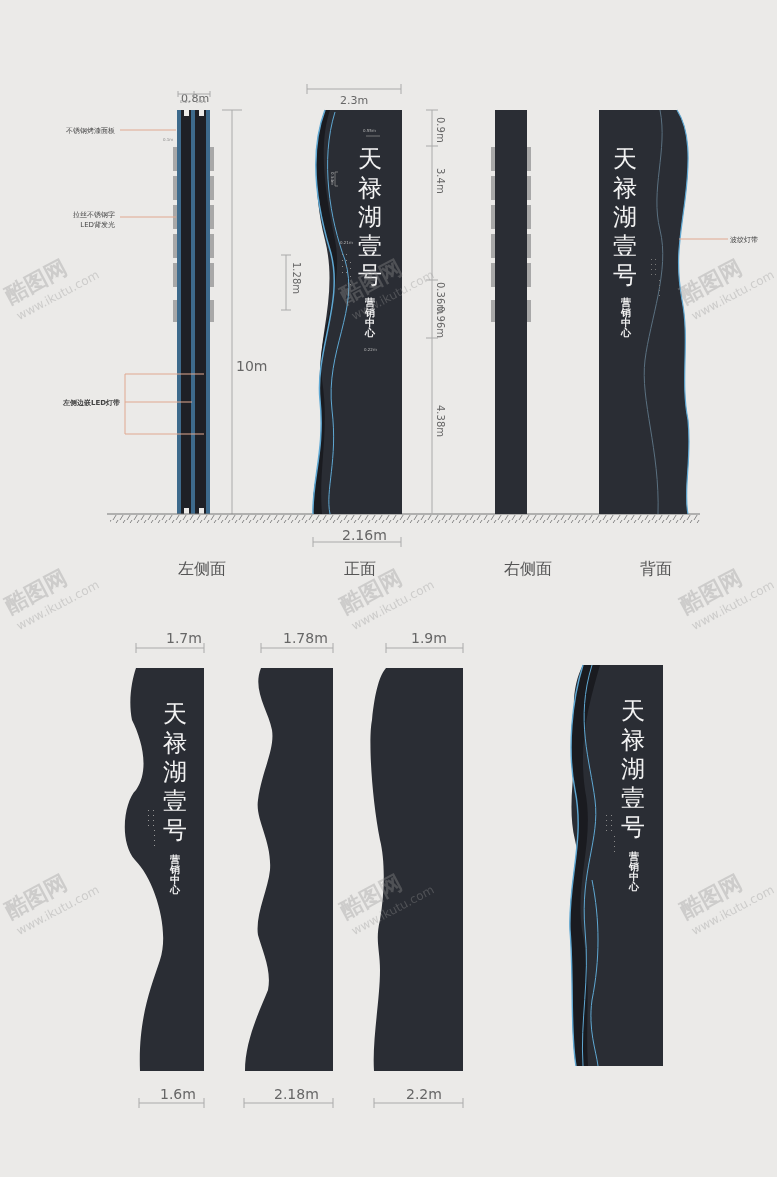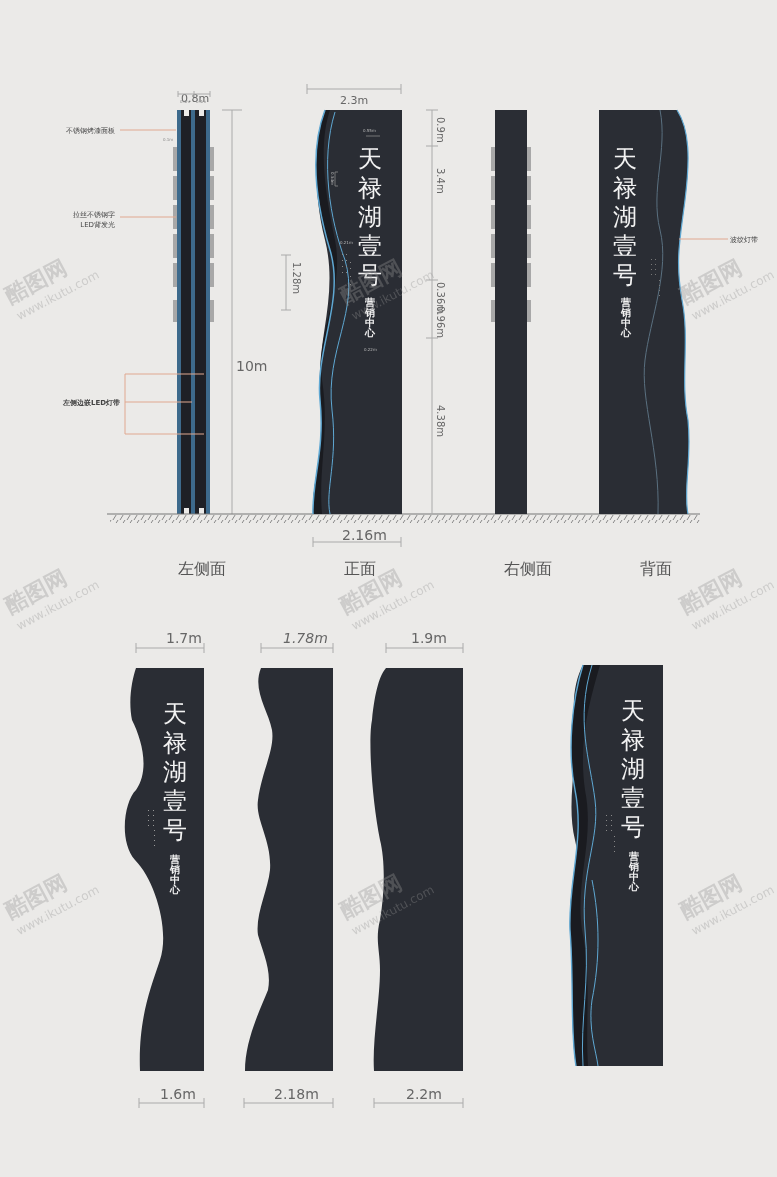--- a/index.html
+++ b/index.html
@@ -256,21 +256,21 @@
         <rect x="611" y="820" width="1" height="1"></rect>
         <rect x="611" y="825" width="1" height="1"></rect>
         <rect x="611" y="830" width="1" height="1"></rect>
       <rect x="614" y="836" width="1" height="1"></rect>
         <rect x="614" y="841" width="1" height="1"></rect>
         <rect x="614" y="846" width="1" height="1"></rect>
         <rect x="614" y="851" width="1" height="1"></rect>
     </g>
   </svg>
   <div class="dim" style="left:160px;top:630px;margin-left:6px;">1.7m</div>
-  <div class="dim" style="left:283px;top:630px;font-style:italic;">1.78m</div>
+  <div class="dim" style="left:283px;top:630px;">1.78m</div>
   <div class="dim" style="left:411px;top:630px;">1.9m</div>
   <div class="dim" style="left:160px;top:1086px;">1.6m</div>
   <div class="dim" style="left:274px;top:1086px;">2.18m</div>
   <div class="dim" style="left:406px;top:1086px;">2.2m</div>
 
   <div class="sign-title" style="left:160px;top:700px;">
     <div>天</div>
     <div>禄</div>
     <div>湖</div>
     <div>壹</div>

